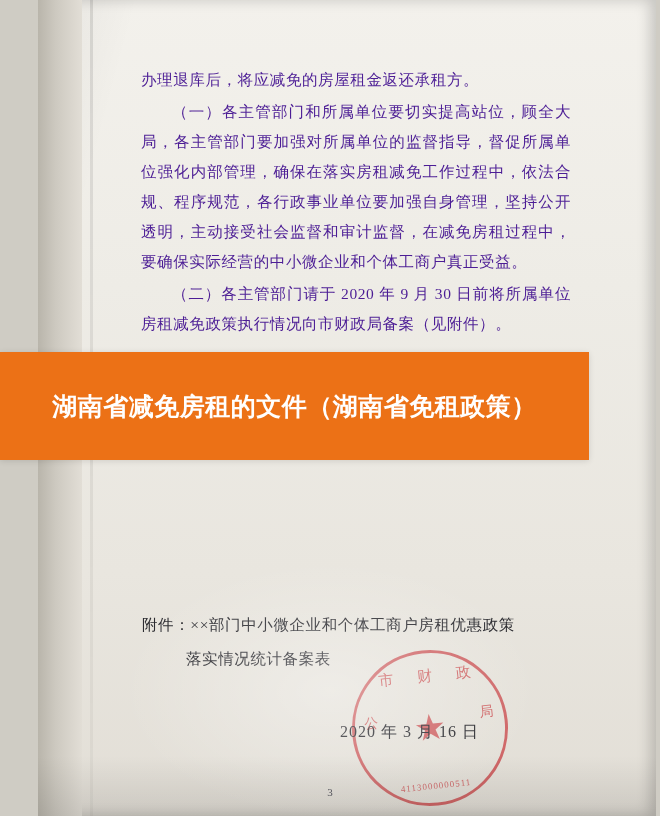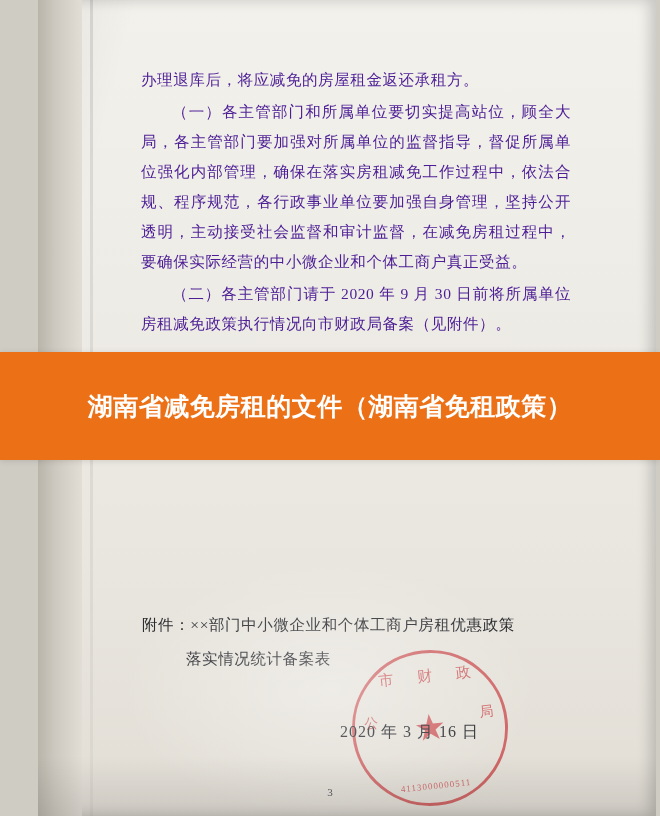--- a/index.html
+++ b/index.html
@@ -86,21 +86,21 @@
   }
   .indent { text-indent: 2em; }
   .heading { font-weight: bold; }
   .blur-lines { filter: blur(0.3px); }
 
   
   .title-band {
     position: absolute;
     left: 0;
     top: 352px;
-    width: 660px;
+    width: 589px;
     height: 108px;
     background: #ec7116;
     display: flex;
     align-items: center;
     justify-content: center;
     box-shadow: 0 1px 6px rgba(0,0,0,0.12);
   }
   .title-band .title {
     color: #ffffff;
     font-family: "Liberation Sans", sans-serif;

